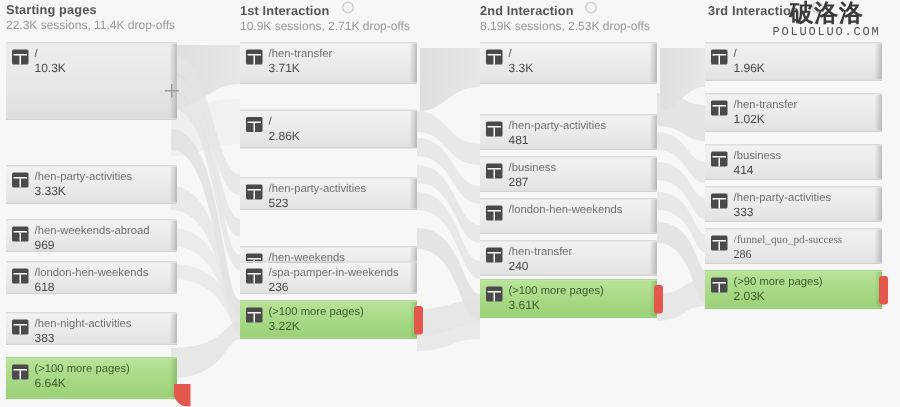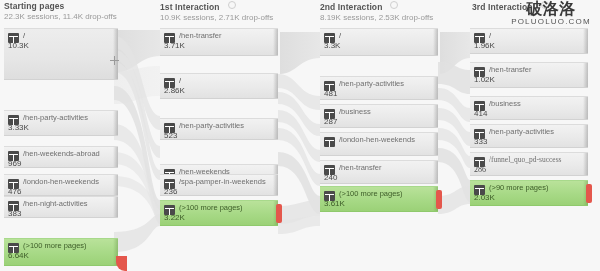--- a/index.html
+++ b/index.html
@@ -57,21 +57,21 @@
   .pg-icon:after{
     content:"";position:absolute;left:5px;top:3.5px;width:1px;height:6.5px;background:#fff;
   }
   .node .lbl{
     margin-left:15px;font-size:7.5px;line-height:8px;color:#6f6f6f;
     white-space:nowrap;overflow:hidden;text-overflow:ellipsis;
     filter:blur(.35px);
   }
   .node .lbl.sharp{filter:none;color:#4d4d4d;}
   .node .val{
-    font-size:8px;line-height:9px;color:#4a4a4a;margin-top:1px;
+    margin-left:15px;font-size:8px;line-height:9px;color:#4a4a4a;margin-top:1px;
     white-space:nowrap;
   }
   .node.green .lbl{color:#3d5c28;}
   .node.green .val{color:#3d5c28;}
 
   
   .nub{
     position:absolute;right:0;top:0;height:100%;width:5px;
     background:linear-gradient(to right,rgba(170,170,170,0),rgba(150,150,150,.55));
   }
@@ -96,21 +96,21 @@
   .plus-handle:before{left:0;top:4px;width:9px;height:1px;}
   .plus-handle:after{left:4px;top:0;width:1px;height:9px;}
 
   
   .watermark{position:absolute;z-index:9;text-align:center;}
   .wm-cn{
     font-family:Liberation Mono, monospace;font-size:16px;font-weight:bold;
     color:#3a3a3a;line-height:14px;letter-spacing:.5px;
   }
   .wm-en{
-    font-family:Liberation Sans, sans-serif;
+    font-family:Liberation Mono, monospace;
     font-size:8px;color:#555;line-height:10px;letter-spacing:1.2px;
   }
 </style>
 </head>
 <body>
 
 <div id="flow-canvas">
 
   <svg class="svg-layer" viewBox="0 0 600 271" preserveAspectRatio="none">
     <defs>
@@ -196,26 +196,26 @@
       <div class="lbl">/hen-weekends-abroad</div>
       <div class="val">969</div>
     </div>
     <span class="nub"></span>
   </div>
 
   <div class="node" style="left:4px;top:174px;width:114px;height:22px;">
     <div class="node-inner">
       <span class="pg-icon"></span>
       <div class="lbl">/london-hen-weekends</div>
-      <div class="val">476</div>
-    </div>
-    <span class="nub"></span>
-  </div>
-
-  <div class="node" style="left:4px;top:196px;width:114px;height:22px;">
+      <div class="val">618</div>
+    </div>
+    <span class="nub"></span>
+  </div>
+
+  <div class="node" style="left:4px;top:208px;width:114px;height:22px;">
     <div class="node-inner">
       <span class="pg-icon"></span>
       <div class="lbl">/hen-night-activities</div>
       <div class="val">383</div>
     </div>
     <span class="nub"></span>
   </div>
 
   <div class="node green" style="left:4px;top:238px;width:114px;height:28px;">
     <div class="node-inner">

